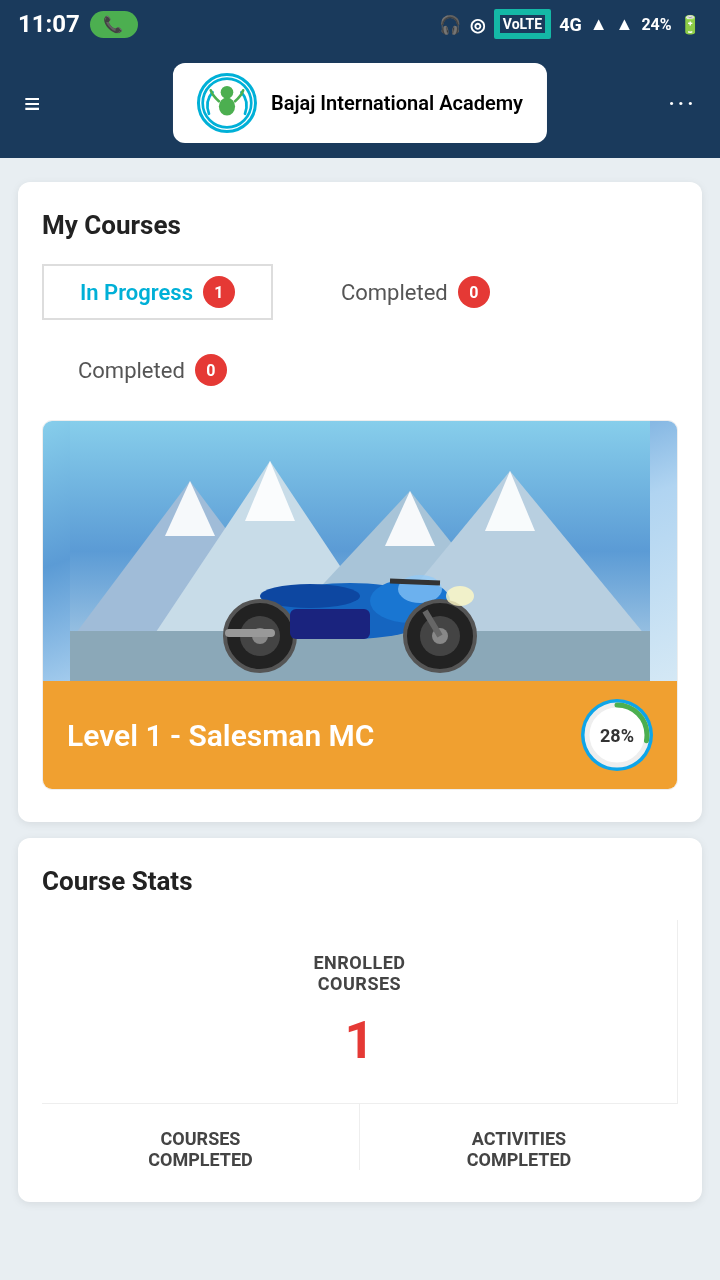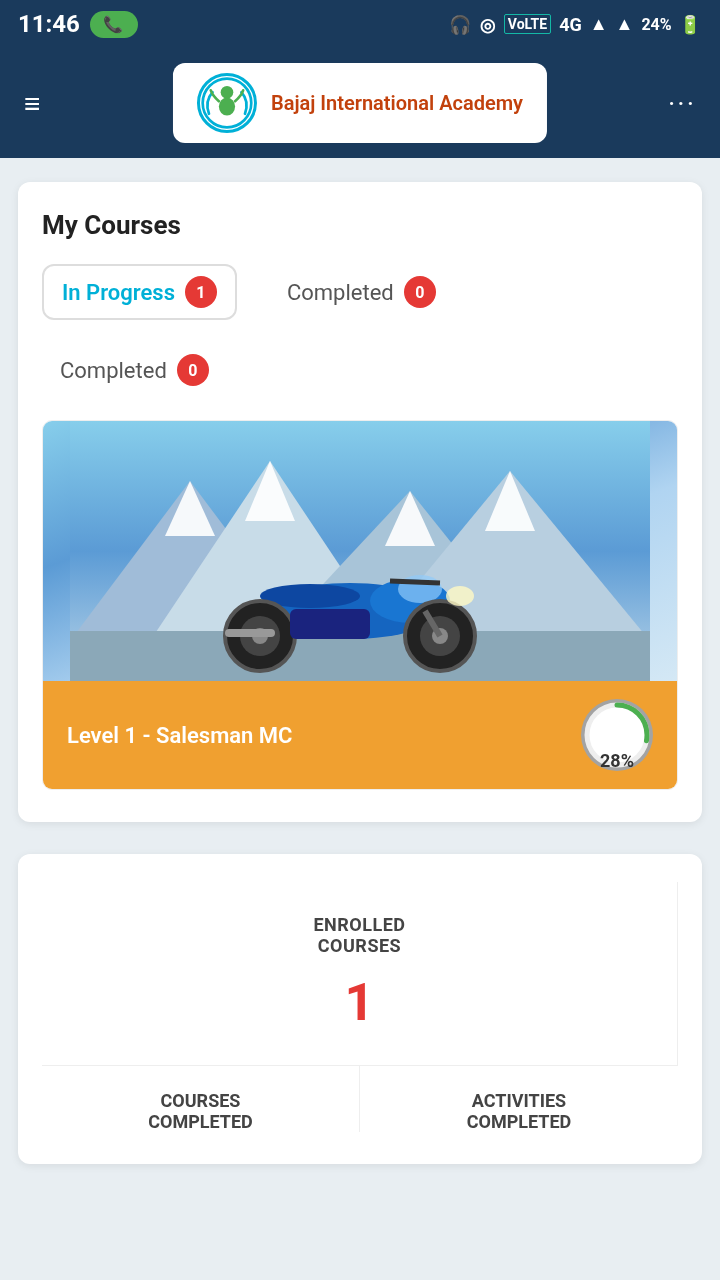--- a/index.html
+++ b/index.html
@@ -66,32 +66,32 @@
       border: 3px solid #00b0d7;
       display: flex;
       align-items: center;
       justify-content: center;
       overflow: hidden;
     }
     .logo-svg { width: 54px; height: 54px; }
     .header-brand {
       font-size: 20px;
       font-weight: 600;
-      color: #c2410c;
+      color: #000000;
       white-space: nowrap;
     }
     .hamburger { color: white; font-size: 28px; cursor: pointer; z-index: 1; }
     .dots-menu { color: white; font-size: 28px; cursor: pointer; z-index: 1; letter-spacing: 2px; }
 
     
     .main {
       padding: 24px 18px;
       display: flex;
       flex-direction: column;
-      gap: 32px;
+      gap: 16px;
     }
 
     
     .card {
       background: white;
       border-radius: 12px;
       padding: 28px 24px 32px;
       box-shadow: 0 2px 8px rgba(0,0,0,0.08);
     }
 
@@ -107,22 +107,22 @@
       align-items: center;
       gap: 32px;
       margin-bottom: 24px;
     }
 
     .tab-item {
       display: flex;
       align-items: center;
       gap: 10px;
       cursor: pointer;
-      padding: 10px 18px;
-      border-radius: 12px;
+      padding: 10px 36px;
+      border-radius: 0;
       font-size: 22px;
     }
 
     .tab-item.active {
       border: 2px solid #ddd;
       color: #00b0d7;
       font-weight: 600;
     }
 
     .tab-item.inactive {
@@ -167,31 +167,31 @@
     .course-footer {
       background: #f0a030;
       display: flex;
       align-items: center;
       justify-content: space-between;
       padding: 18px 24px;
     }
 
     .course-name {
       color: white;
-      font-size: 22px;
+      font-size: 30px;
       font-weight: 600;
     }
 
     .progress-circle {
       width: 72px;
       height: 72px;
       border-radius: 50%;
-      background: #a3a3a3;
-      display: flex;
-      align-items: flex-end;
+      background: #0ea5e9;
+      display: flex;
+      align-items: center;
       justify-content: center;
       position: relative;
     }
 
     .progress-ring {
       position: absolute;
       top: 0; left: 0;
       width: 72px;
       height: 72px;
     }
@@ -259,29 +259,29 @@
       color: #444;
       text-transform: uppercase;
       text-align: center;
     }
   </style>
 </head>
 <body>
 
 <div class="status-bar">
   <div class="status-bar-left">
-    <span>11:46</span>
+    <span>11:07</span>
     <div class="call-btn">
       <span class="call-icon">📞</span>
     </div>
   </div>
   <div class="status-bar-right">
     <span>🎧</span>
     <span>◎</span>
-    <span style="font-size:14px;font-weight:bold;border:1px solid #14b8a6;padding:1px 3px;border-radius:2px;">VoLTE</span>
+    <span style="font-size:14px;font-weight:bold;border:6px solid #14b8a6;padding:1px 3px;border-radius:2px;">VoLTE</span>
     <span style="font-size:18px;">4G</span>
     <span>▲</span>
     <span>▲</span>
     <span class="battery-text">24%</span>
     <span>🔋</span>
   </div>
 </div>
 
 <div class="header">
   <span class="hamburger">≡</span>
@@ -396,20 +396,21 @@
             <circle cx="36" cy="36" r="30" fill="white" stroke="#eee" stroke-width="5"></circle>
             <circle cx="36" cy="36" r="30" fill="none" stroke="#4caf50" stroke-width="5" stroke-dasharray="188.4" stroke-dashoffset="135.6" stroke-linecap="round" transform="rotate(-90 36 36)"></circle>
           </svg>
           <span class="progress-text">28%</span>
         </div>
       </div>
     </div>
   </div>
 
   <div class="card">
+    <div class="card-title">Course Stats</div>
 
     <div class="stats-grid">
       <div class="stat-item stat-divider-v">
         <div class="stat-label">ENROLLED<br>COURSES</div>
         <div class="stat-value red">1</div>
       </div>
     </div>
 
     <div class="stats-bottom-grid">
       <div class="stat-bottom-item stat-divider-v">

